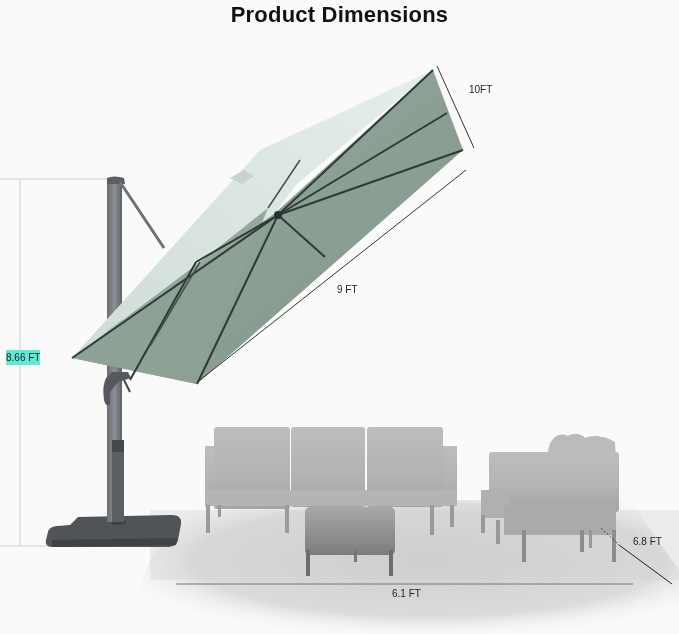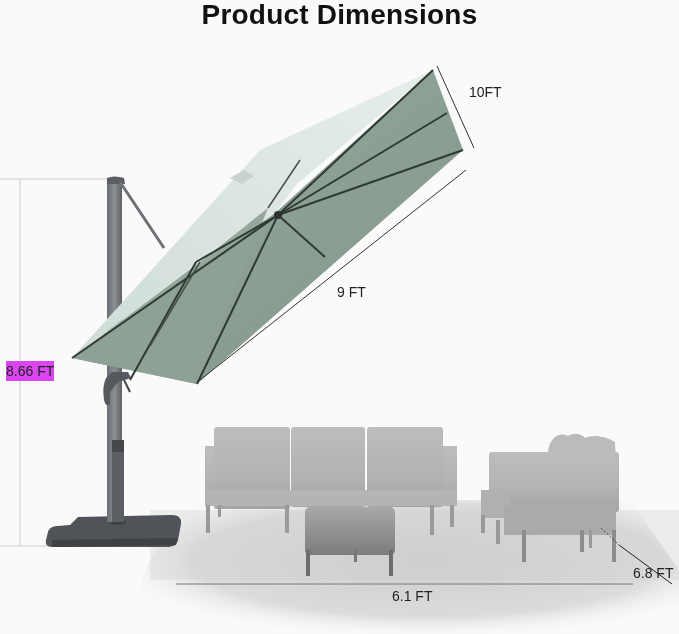--- a/index.html
+++ b/index.html
@@ -15,42 +15,42 @@
       font-family: "Liberation Sans", sans-serif;
     }
     .title {
       position: absolute;
       left: 0;
       top: 0;
       width: 679px;
       text-align: center;
       font-family: "Liberation Sans", sans-serif;
       font-weight: bold;
-      font-size: 28px;
+      font-size: 22px;
       line-height: 30px;
       color: #111;
       letter-spacing: 0.2px;
     }
     svg.scene {
       position: absolute;
       left: 0;
       top: 0;
     }
     .dim-label {
       position: absolute;
       font-family: "Liberation Sans", sans-serif;
-      font-size: 14px;
+      font-size: 10px;
       color: #222;
       white-space: nowrap;
       background: transparent;
     }
     #lbl-canopy-width { left: 469px; top: 84px; }
     #lbl-canopy-length { left: 337px; top: 284px; }
-    #lbl-height { left: 6px; top: 361px; background: #d946ef; padding: 2px 0; }
-    #lbl-area-depth { left: 633px; top: 536px; margin-top: 29px; }
+    #lbl-height { left: 6px; top: 350px; background: #5eead4; padding: 2px 0; }
+    #lbl-area-depth { left: 633px; top: 536px; }
     #lbl-area-width { left: 392px; top: 588px; }
   </style>
 </head>
 <body>
 
 <div class="title">Product Dimensions</div>
 
 <svg class="scene" width="679" height="634" viewBox="0 0 679 634" xmlns="http://www.w3.org/2000/svg">
   <defs>
     <linearGradient id="floorGrad" x1="0" y1="0" x2="0" y2="1">

